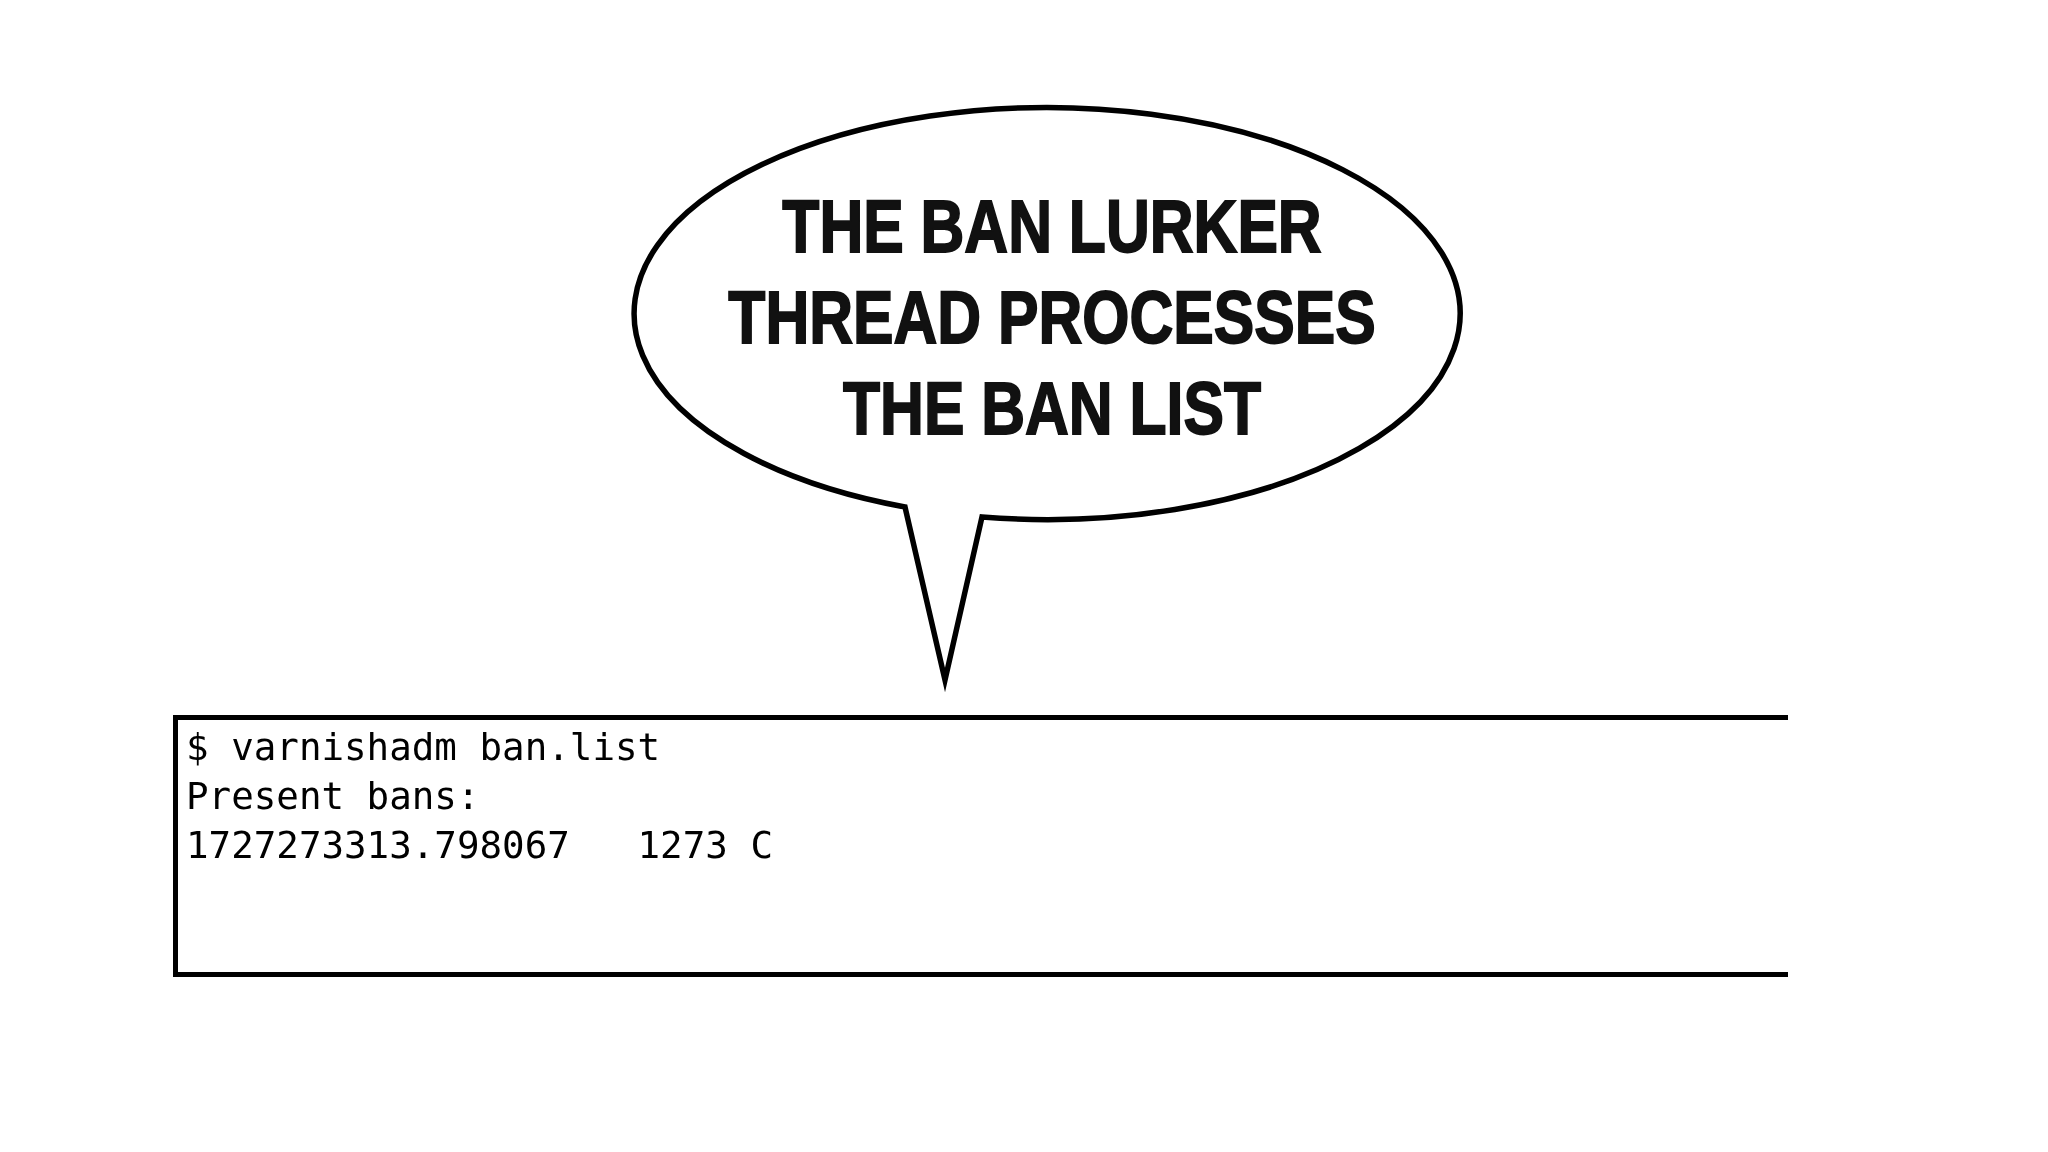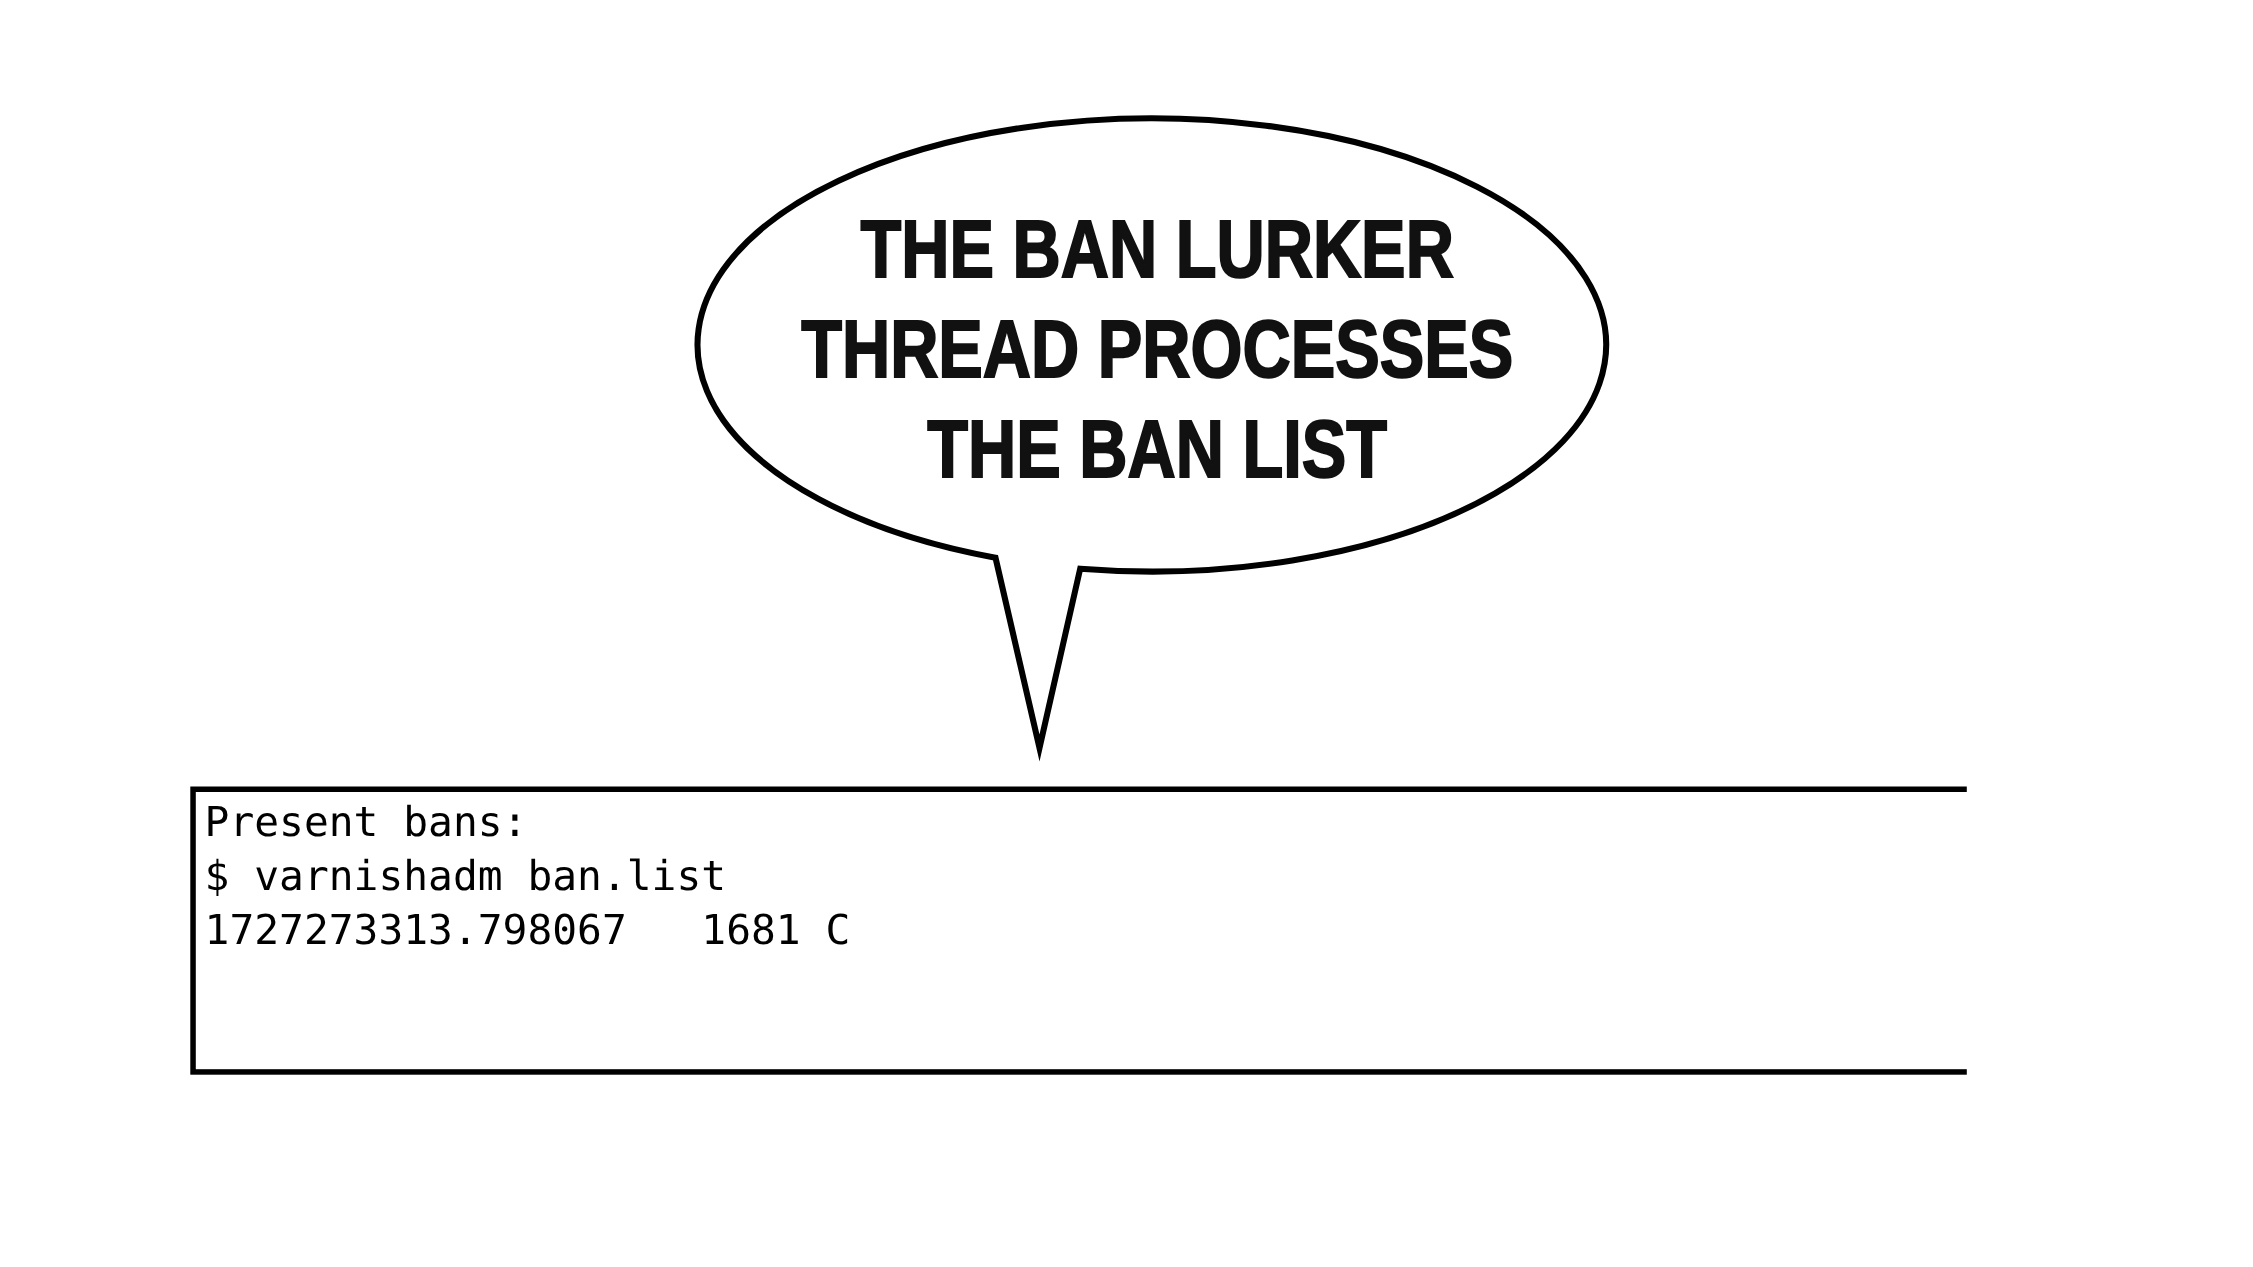--- a/index.html
+++ b/index.html
@@ -70,18 +70,18 @@
     <path d="M 905 507 A 413 206 0 1 1 982 517 L 945 680 Z" fill="#ffffff" stroke="#000000" stroke-width="5.5" stroke-miterlimit="12" stroke-linejoin="miter"></path>
   </svg>
 
   <div class="bubble-text">
     <div class="bubble-line">THE BAN LURKER</div>
     <div class="bubble-line">THREAD PROCESSES</div>
     <div class="bubble-line">THE BAN LIST</div>
   </div>
 
   <div class="terminal">
+    <div class="terminal-line">$ varnishadm ban.list</div>
     <div class="terminal-line">Present bans:</div>
-    <div class="terminal-line">$ varnishadm ban.list</div>
-    <div class="terminal-line">1727273313.798067   1681 C</div>
+    <div class="terminal-line">1727273313.798067   1273 C</div>
   </div>
 
 </div>
 
 </body></html>

